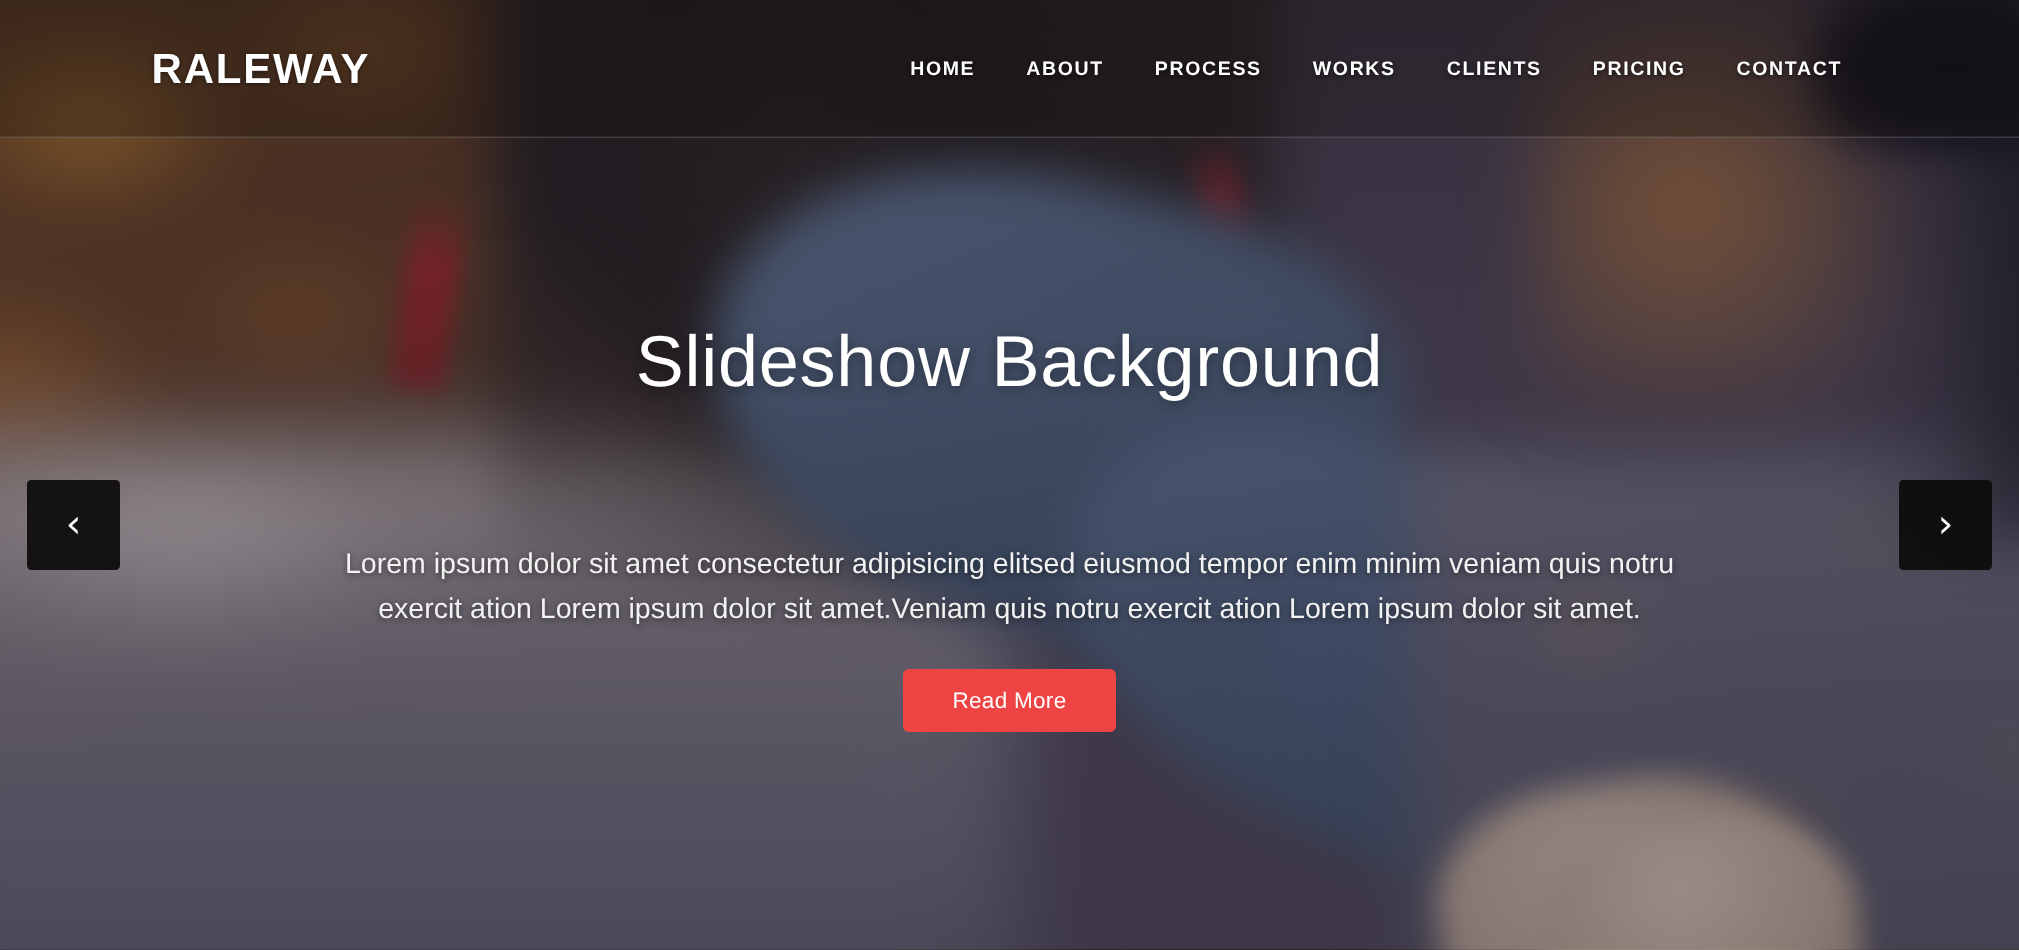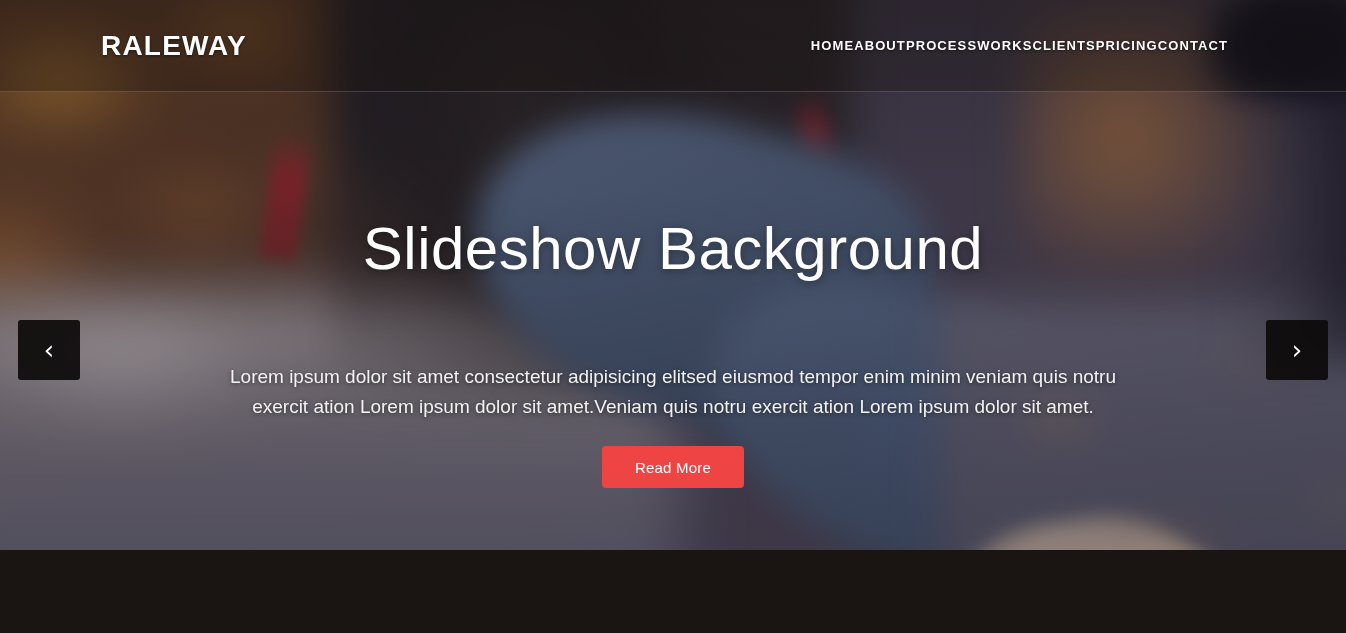--- a/index.html
+++ b/index.html
@@ -8,21 +8,21 @@
     width: 1346px;
     height: 633px;
     overflow: hidden;
     background: #1a1512;
     font-family: "Liberation Sans", sans-serif;
   }
 
   #stage {
     position: relative;
     width: 1346px;
-    height: 550px;
+    height: 633px;
     overflow: hidden;
   }
 
   
   .bg-photo {
     position: absolute;
     inset: 0;
     background-color: #4b4352;
   }
 
@@ -197,20 +197,21 @@
     letter-spacing: 1.2px;
     text-shadow: 0 1px 3px rgba(0,0,0,.45);
     cursor: pointer;
   }
 
   .main-nav {
     position: absolute;
     right: 118px;
     display: flex;
     align-items: center;
+    gap: 34px;
   }
   .nav-link {
     color: #ffffff;
     font-size: 13px;
     font-weight: bold;
     letter-spacing: 1.1px;
     text-decoration: none;
     text-transform: uppercase;
     white-space: nowrap;
     cursor: pointer;
@@ -224,21 +225,21 @@
     width: 1346px; height: 541px;
     z-index: 10;
   }
 
   .hero-title {
     position: absolute;
     left: 0; top: 125px;
     width: 1346px;
     text-align: center;
     color: #ffffff;
-    font-size: 60px;
+    font-size: 48px;
     font-weight: 300;
     letter-spacing: .5px;
     line-height: 1.05;
     text-shadow: 0 2px 8px rgba(0,0,0,.35);
   }
 
   .hero-text {
     position: absolute;
     left: 50%;
     transform: translateX(-50%);

